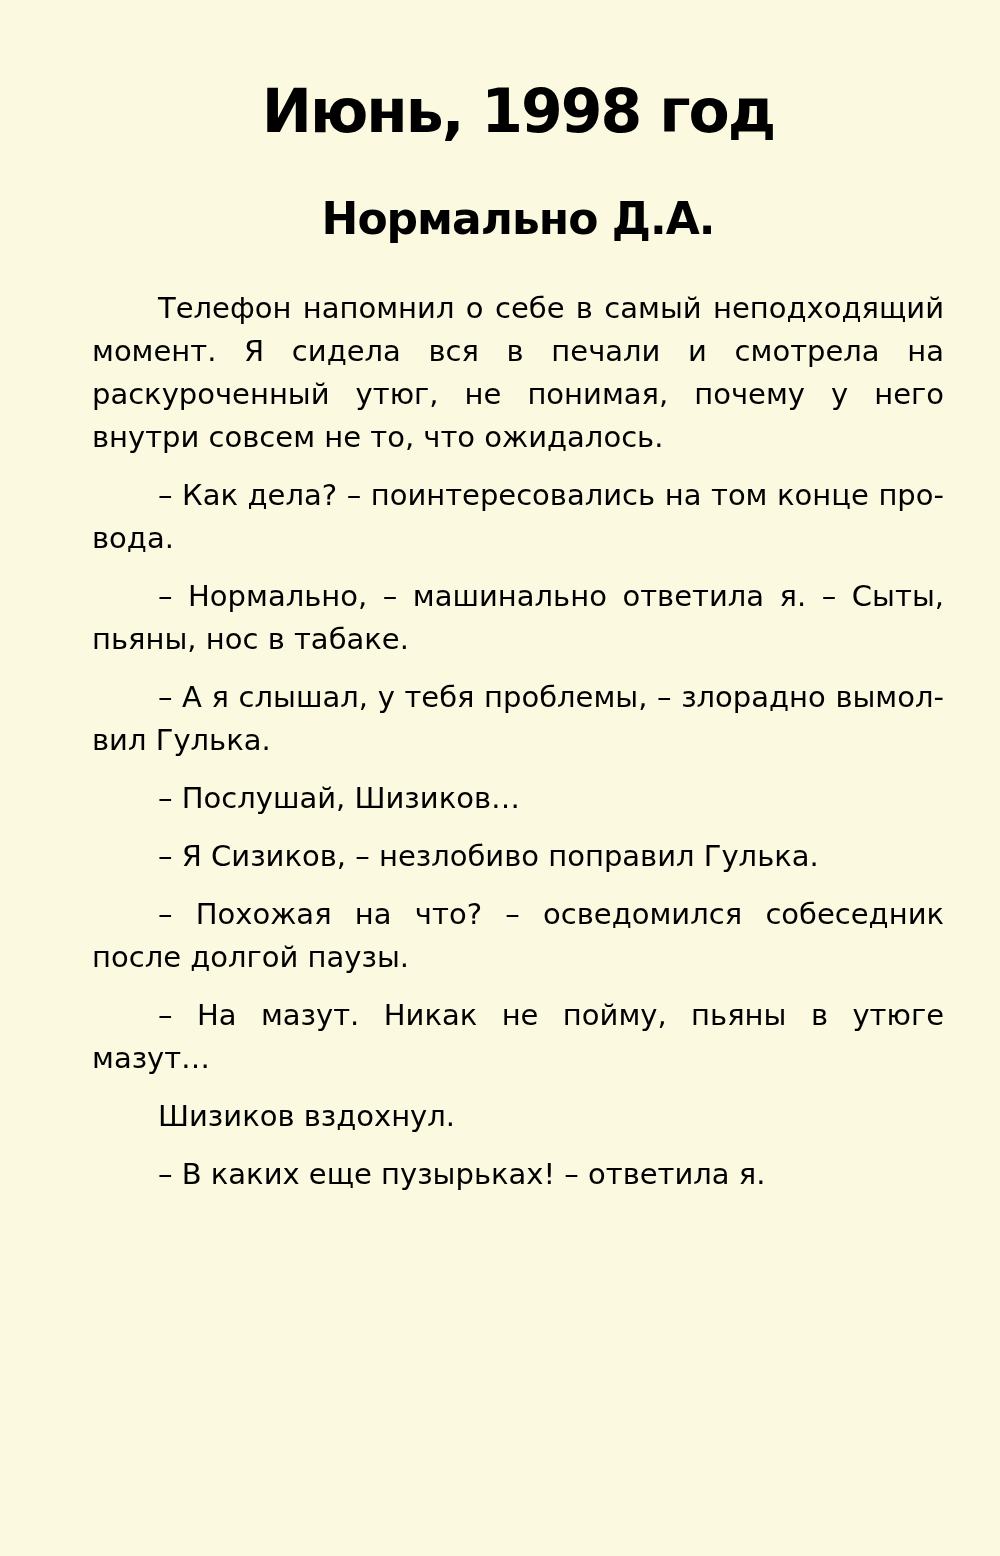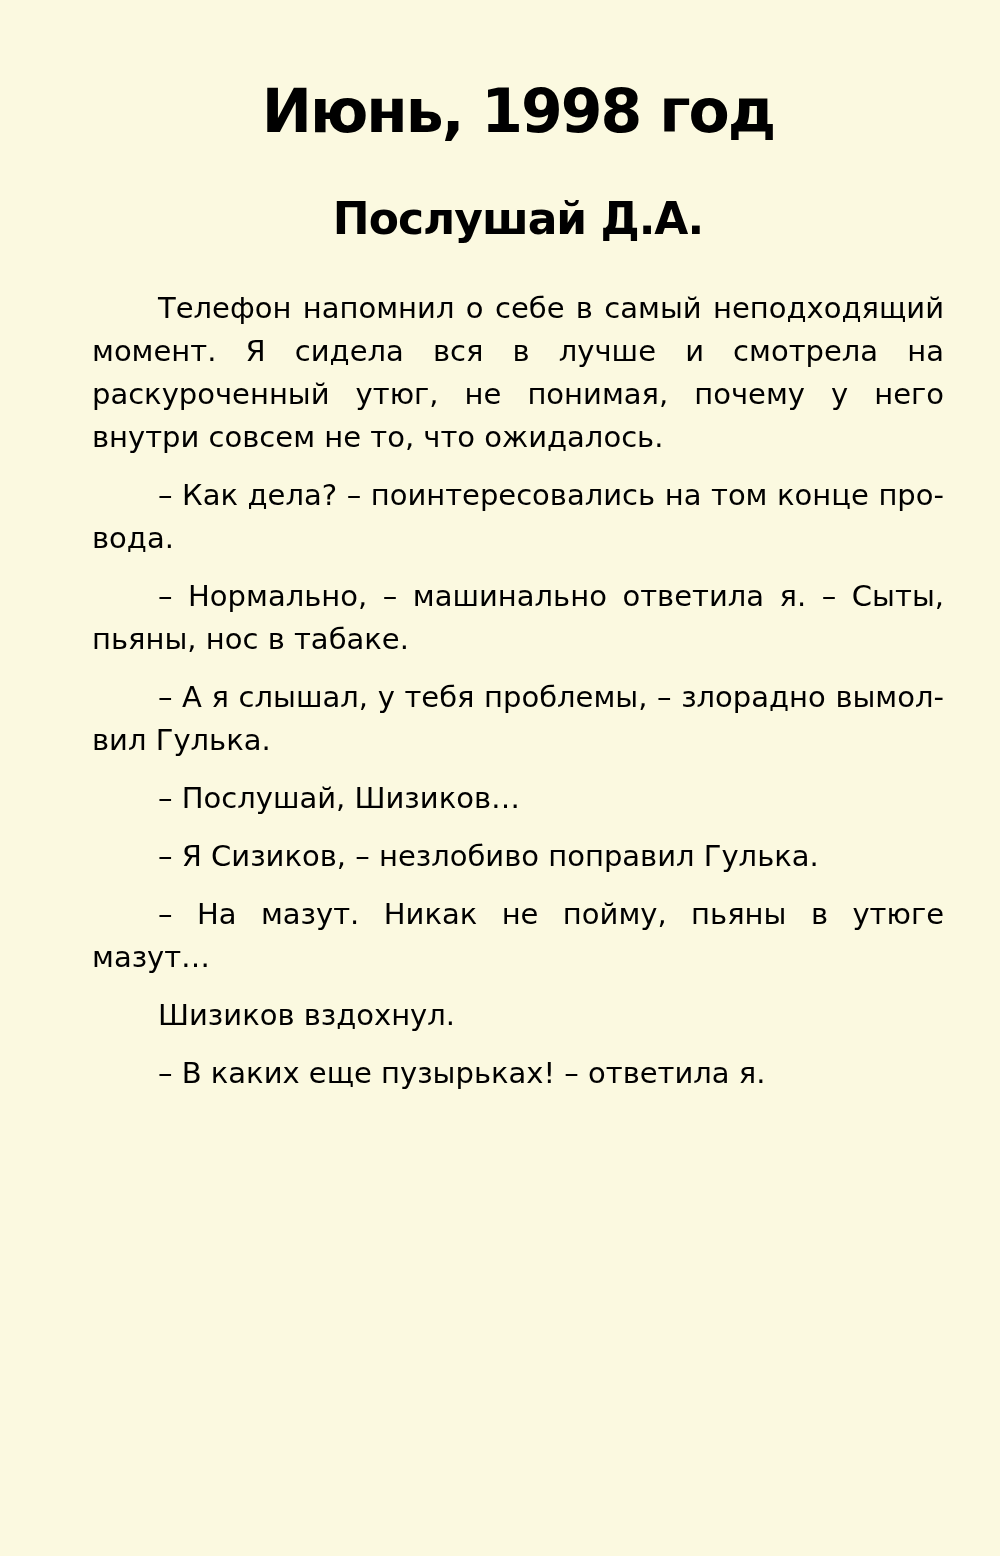--- a/index.html
+++ b/index.html
@@ -48,25 +48,26 @@
     text-indent: 66px;
     hyphens: manual;
     -webkit-hyphens: manual;
   }
 </style>
 </head>
 <body>
 
 <div class="page">
   <h1 class="title">Июнь, 1998 год</h1>
-  <h2 class="author">Послушай Д.А.</h2>
+  <h2 class="author">Нормально Д.А.</h2>
   <div class="text">
-    <p>Телефон напомнил о себе в самый неподходящий момент. Я сидела вся в лучше и смотрела на раскурочен­ный утюг, не понимая, почему у него внутри совсем не то, что ожидалось.</p>
+    <p>Телефон напомнил о себе в самый неподходящий момент. Я сидела вся в печали и смотрела на раскурочен­ный утюг, не понимая, почему у него внутри совсем не то, что ожидалось.</p>
     <p>– Как дела? – поинтересовались на том конце про­вода.</p>
     <p>– Нормально, – машинально ответила я. – Сыты, пьяны, нос в табаке.</p>
     <p>– А я слышал, у тебя проблемы, – злорадно вымол­вил Гулька.</p>
     <p>– Послушай, Шизиков…</p>
     <p>– Я Сизиков, – незлобиво поправил Гулька.</p>
+    <p>– Похожая на что? – осведомился собеседник после долгой паузы.</p>
     <p>– На мазут. Никак не пойму, пьяны в утюге мазут…</p>
     <p>Шизиков вздохнул.</p>
     <p>– В каких еще пузырьках! – ответила я.</p>
   </div>
 </div>
 
 </body></html>

